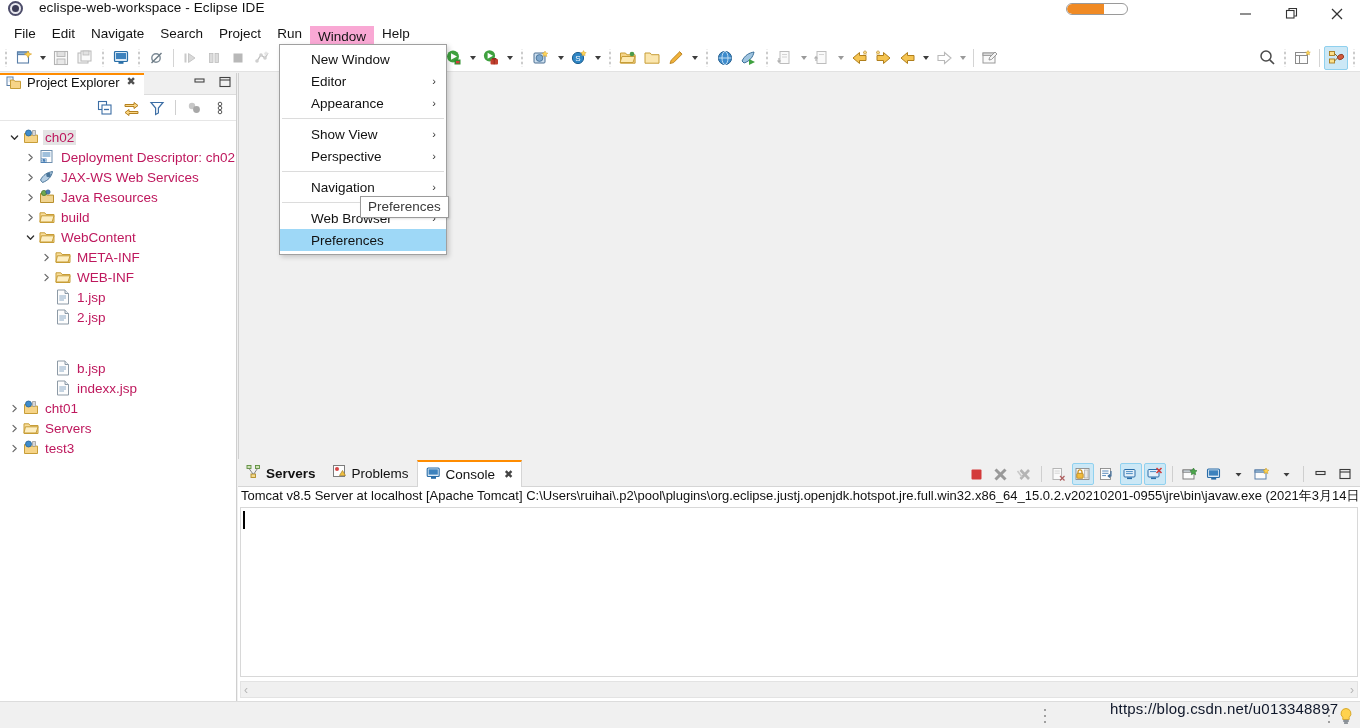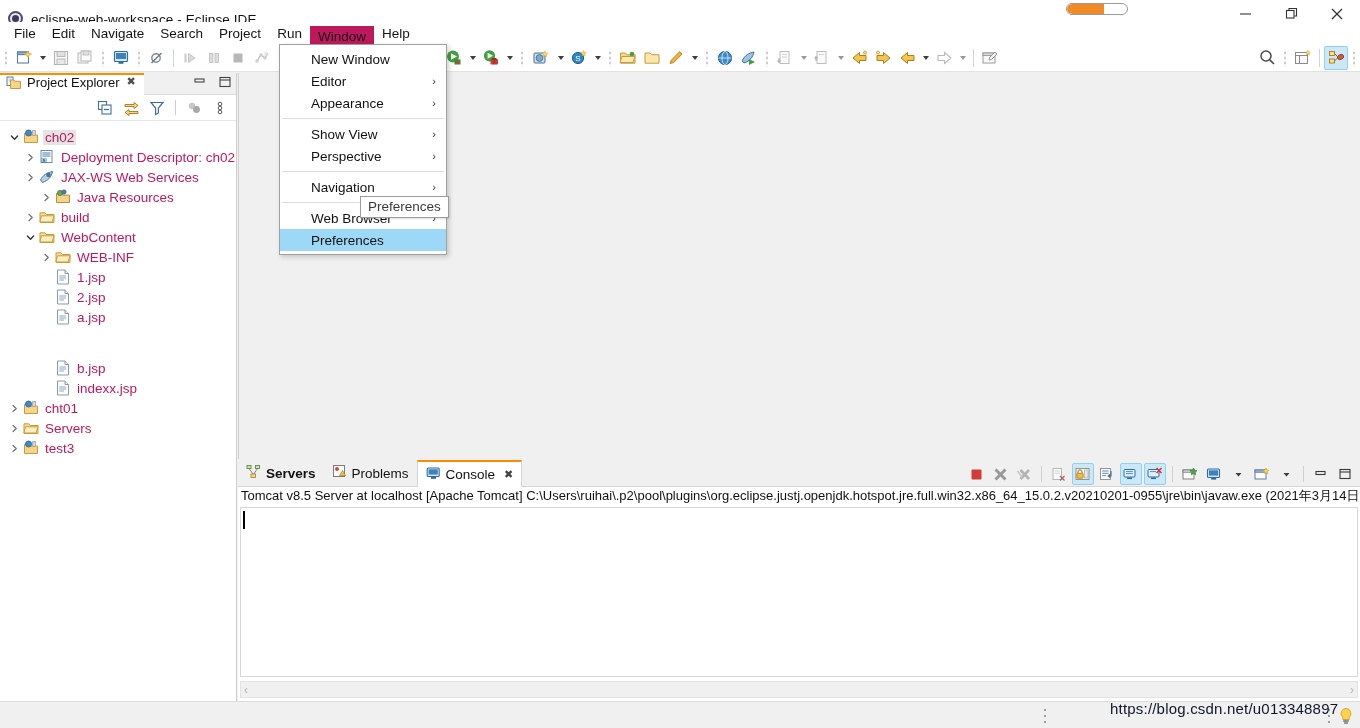--- a/index.html
+++ b/index.html
@@ -11,21 +11,21 @@
     font-size: 13px;
     color: #1a1a1a;
     background: #f0f0f0;
   }
   .app { position: relative; width: 1360px; height: 728px; background: #f0f0f0; }
 
   
   .titlebar {
     position: absolute; left: 0; top: 0; width: 1360px; height: 27px;
     background: #ffffff;
-    display: flex; align-items: flex-end;
+    display: flex; align-items: flex-start; gap: 8px;
   }
   .title-icon {
     width: 17px; height: 17px; margin-left: 7px; margin-right: 7px;
     position: relative;
   }
   .title-icon .ring {
     position: absolute; left: 1px; top: 1px; width: 15px; height: 15px;
     border-radius: 50%;
     background: #e8e8ee;
     border: 2px solid #4d4d6a;
@@ -55,21 +55,21 @@
   
   .menubar {
     position: absolute; left: 0; top: 22px; width: 1360px; height: 22px;
     display: flex; align-items: center; padding-left: 6px;
     background: #ffffff;
   }
   .menu-item {
     height: 21px; padding: 0 8px; display: flex; align-items: center;
     font-size: 13.5px; color: #141414; white-space: nowrap;
   }
-  .menu-item.active { background: #be185d; margin-top: 6px; }
+  .menu-item.active { background: #f9a8d4; margin-top: 6px; }
 
   
   .toolbar {
     position: absolute; left: 0; top: 44px; width: 1360px; height: 28px;
     background: #ffffff; border-bottom: 1px solid #e2e2e2;
     display: flex; align-items: center;
   }
   .tb-grip {
     width: 8px; height: 18px; margin: 0 2px;
     background-image: radial-gradient(circle, #b8b8b8 1px, transparent 1.2px);
@@ -615,21 +615,21 @@
             </svg>
           </span>
           <span class="ticon">
             <svg width="16" height="16" viewBox="0 0 16 16">
               <path d="M1.5 11 C4 6 8 3.5 13.5 2.5 C12.5 8 9 11.5 3.5 13.5 z" fill="#b6cfe4" stroke="#4a7599" stroke-width="1"></path>
               <circle cx="9.5" cy="6" r="2.3" fill="#4a7599"></circle>
             </svg>
           </span>
           <span class="tlabel">JAX-WS Web Services</span>
         </div>
-        <div class="trow" style="padding-left: 38px; text-align: right;">
+        <div class="trow" style="padding-left: 22px; text-align: right;">
           <span class="twist">
             <svg width="9" height="9" viewBox="0 0 9 9">
               <path d="M3 1.4 L6.2 4.5 L3 7.6" fill="none" stroke="#6a6a6a" stroke-width="1.25" stroke-linecap="round" stroke-linejoin="round"></path>
             </svg>
           </span>
           <span class="ticon">
             <svg width="16" height="16" viewBox="0 0 16 16">
               <path d="M1.5 4.5 h5 l1.2 1.6 h6.8 v7.4 h-13 z" fill="#f0d490" stroke="#b8902e" stroke-width="1"></path>
               <circle cx="5" cy="4" r="2.6" fill="#6fa84f" stroke="#4c7a35" stroke-width=".8"></circle>
               <circle cx="9" cy="3" r="2.1" fill="#4a7db5" stroke="#2f5b8c" stroke-width=".8"></circle>
@@ -657,20 +657,34 @@
               <path d="M1.4 3 L4.5 6.2 L7.6 3" fill="none" stroke="#2f2f2f" stroke-width="1.35" stroke-linecap="round" stroke-linejoin="round"></path>
             </svg>
           </span>
           <span class="ticon">
             <svg width="16" height="16" viewBox="0 0 16 16">
               <path d="M1 3.8 h4.8 l1.3 1.7 h7.9 v8 h-14 z" fill="#f8dd9b" stroke="#c79d37" stroke-width="1"></path>
               <path d="M2.4 6.8 h12.6 l-1.9 6.2 h-12.1 z" fill="#fdeec2" stroke="#c79d37" stroke-width="1"></path>
             </svg>
           </span>
           <span class="tlabel">WebContent</span>
+        </div>
+        <div class="trow" style="padding-left: 38px;">
+          <span class="twist">
+            <svg width="9" height="9" viewBox="0 0 9 9">
+              <path d="M3 1.4 L6.2 4.5 L3 7.6" fill="none" stroke="#6a6a6a" stroke-width="1.25" stroke-linecap="round" stroke-linejoin="round"></path>
+            </svg>
+          </span>
+          <span class="ticon">
+            <svg width="16" height="16" viewBox="0 0 16 16">
+              <path d="M1 3.8 h4.8 l1.3 1.7 h7.9 v8 h-14 z" fill="#f8dd9b" stroke="#c79d37" stroke-width="1"></path>
+              <path d="M2.4 6.8 h12.6 l-1.9 6.2 h-12.1 z" fill="#fdeec2" stroke="#c79d37" stroke-width="1"></path>
+            </svg>
+          </span>
+          <span class="tlabel">META-INF</span>
         </div>
         <div class="trow" style="padding-left: 38px;">
           <span class="twist">
             <svg width="9" height="9" viewBox="0 0 9 9">
               <path d="M3 1.4 L6.2 4.5 L3 7.6" fill="none" stroke="#6a6a6a" stroke-width="1.25" stroke-linecap="round" stroke-linejoin="round"></path>
             </svg>
           </span>
           <span class="ticon">
             <svg width="16" height="16" viewBox="0 0 16 16">
               <path d="M1 3.8 h4.8 l1.3 1.7 h7.9 v8 h-14 z" fill="#f8dd9b" stroke="#c79d37" stroke-width="1"></path>
@@ -697,33 +711,20 @@
           <span class="ticon">
             <svg width="14" height="16" viewBox="0 0 14 16">
               <path d="M1.5 1 h7.5 l3.5 3.5 v10.5 h-11 z" fill="#fdfdfd" stroke="#8d9aa6" stroke-width="1"></path>
               <path d="M9 1 v3.5 h3.5" fill="#e6ecf2" stroke="#8d9aa6" stroke-width="1"></path>
               <line x1="3.3" y1="7" x2="10" y2="7" stroke="#7fa0c0" stroke-width=".9"></line>
               <line x1="3.3" y1="9" x2="10" y2="9" stroke="#7fa0c0" stroke-width=".9"></line>
               <line x1="3.3" y1="11" x2="8" y2="11" stroke="#7fa0c0" stroke-width=".9"></line>
             </svg>
           </span>
           <span class="tlabel">2.jsp</span>
-        </div>
-        <div class="trow" style="padding-left: 38px;">
-          <span class="twist"></span>
-          <span class="ticon">
-            <svg width="14" height="16" viewBox="0 0 14 16">
-              <path d="M1.5 1 h7.5 l3.5 3.5 v10.5 h-11 z" fill="#fdfdfd" stroke="#8d9aa6" stroke-width="1"></path>
-              <path d="M9 1 v3.5 h3.5" fill="#e6ecf2" stroke="#8d9aa6" stroke-width="1"></path>
-              <line x1="3.3" y1="7" x2="10" y2="7" stroke="#7fa0c0" stroke-width=".9"></line>
-              <line x1="3.3" y1="9" x2="10" y2="9" stroke="#7fa0c0" stroke-width=".9"></line>
-              <line x1="3.3" y1="11" x2="8" y2="11" stroke="#7fa0c0" stroke-width=".9"></line>
-            </svg>
-          </span>
-          <span class="tlabel">a.jsp</span>
         </div>
         <div class="trow" style="padding-left: 38px; margin-top: 31px;">
           <span class="twist"></span>
           <span class="ticon">
             <svg width="14" height="16" viewBox="0 0 14 16">
               <path d="M1.5 1 h7.5 l3.5 3.5 v10.5 h-11 z" fill="#fdfdfd" stroke="#8d9aa6" stroke-width="1"></path>
               <path d="M9 1 v3.5 h3.5" fill="#e6ecf2" stroke="#8d9aa6" stroke-width="1"></path>
               <line x1="3.3" y1="7" x2="10" y2="7" stroke="#7fa0c0" stroke-width=".9"></line>
               <line x1="3.3" y1="9" x2="10" y2="9" stroke="#7fa0c0" stroke-width=".9"></line>
               <line x1="3.3" y1="11" x2="8" y2="11" stroke="#7fa0c0" stroke-width=".9"></line>

